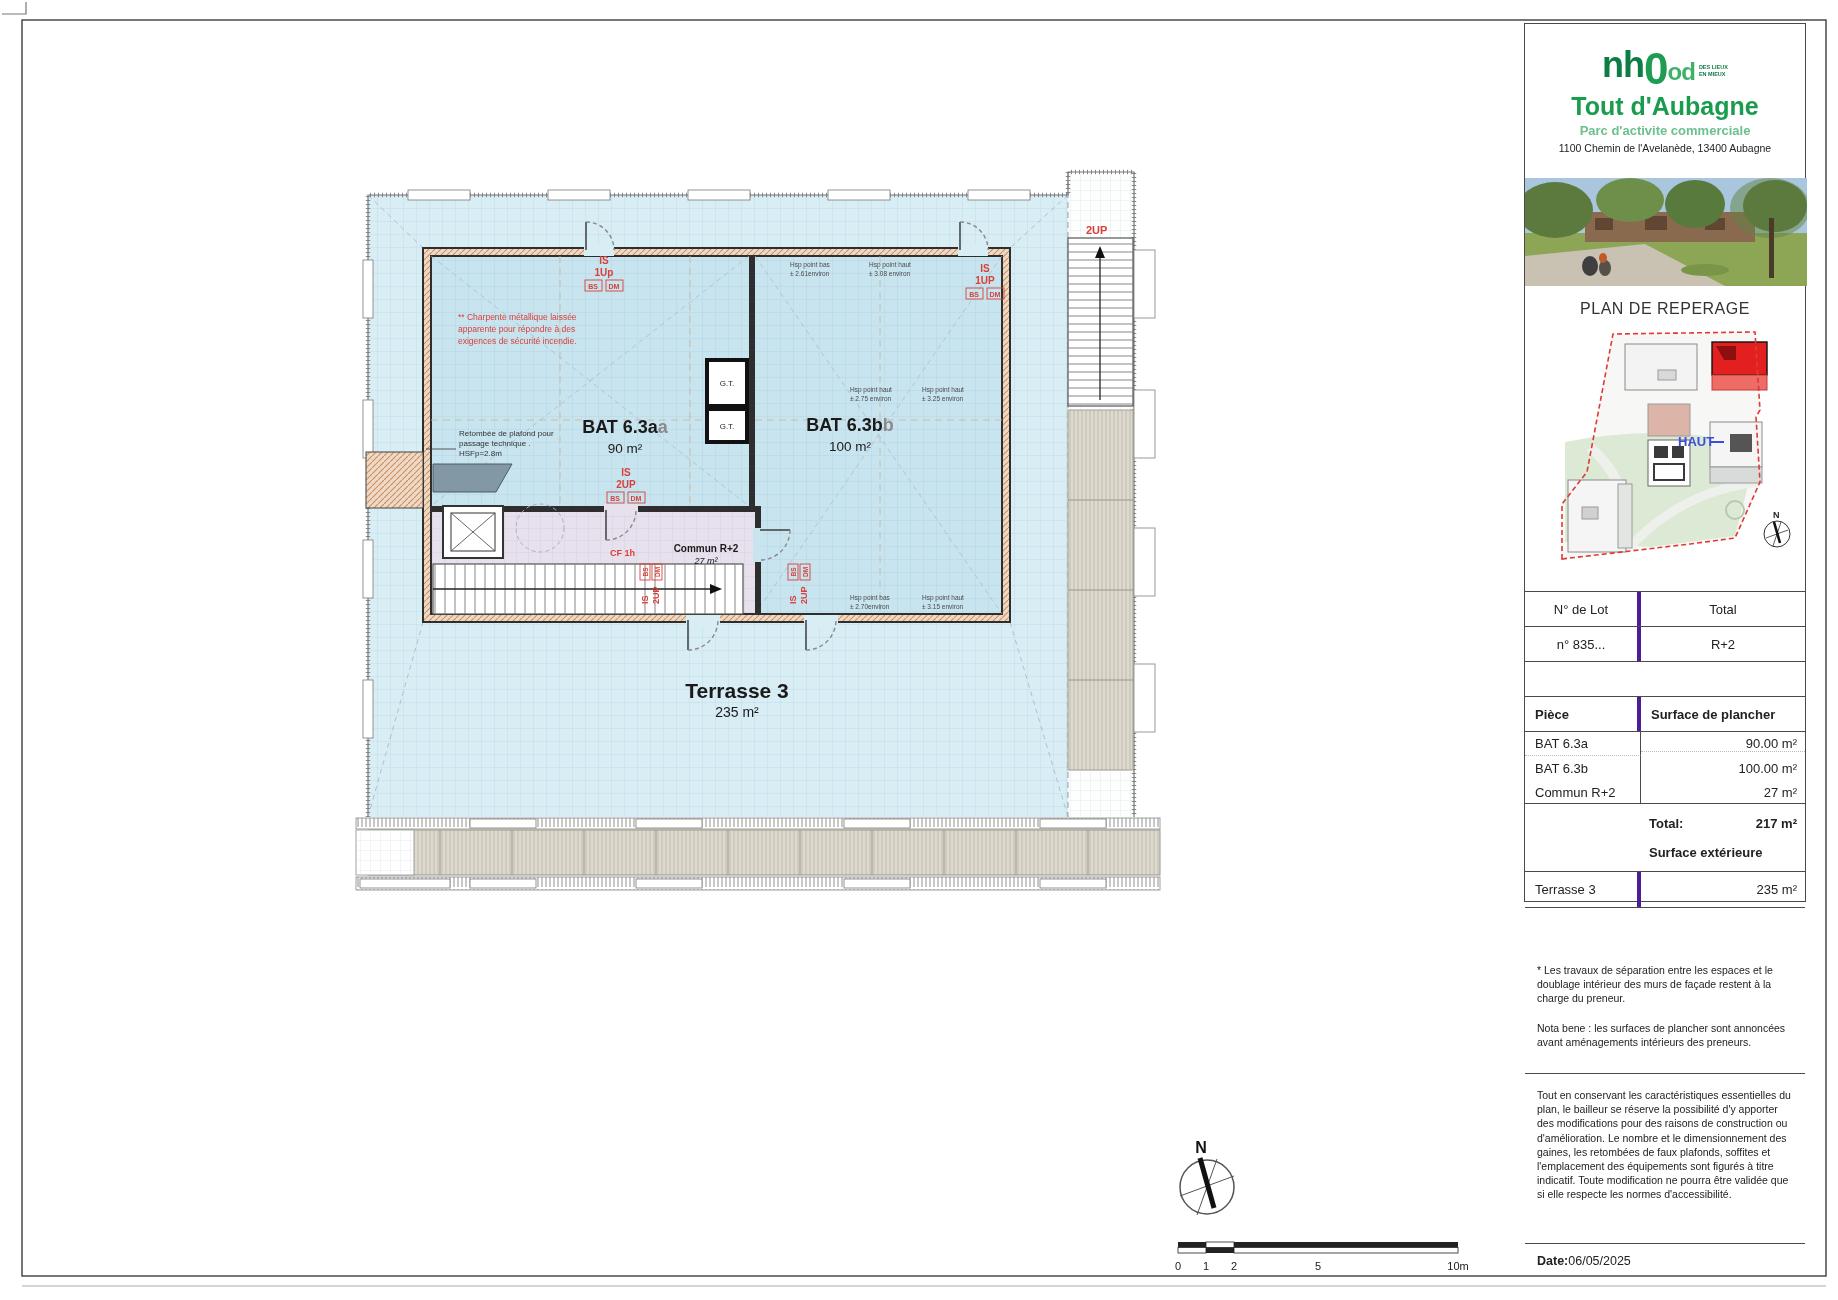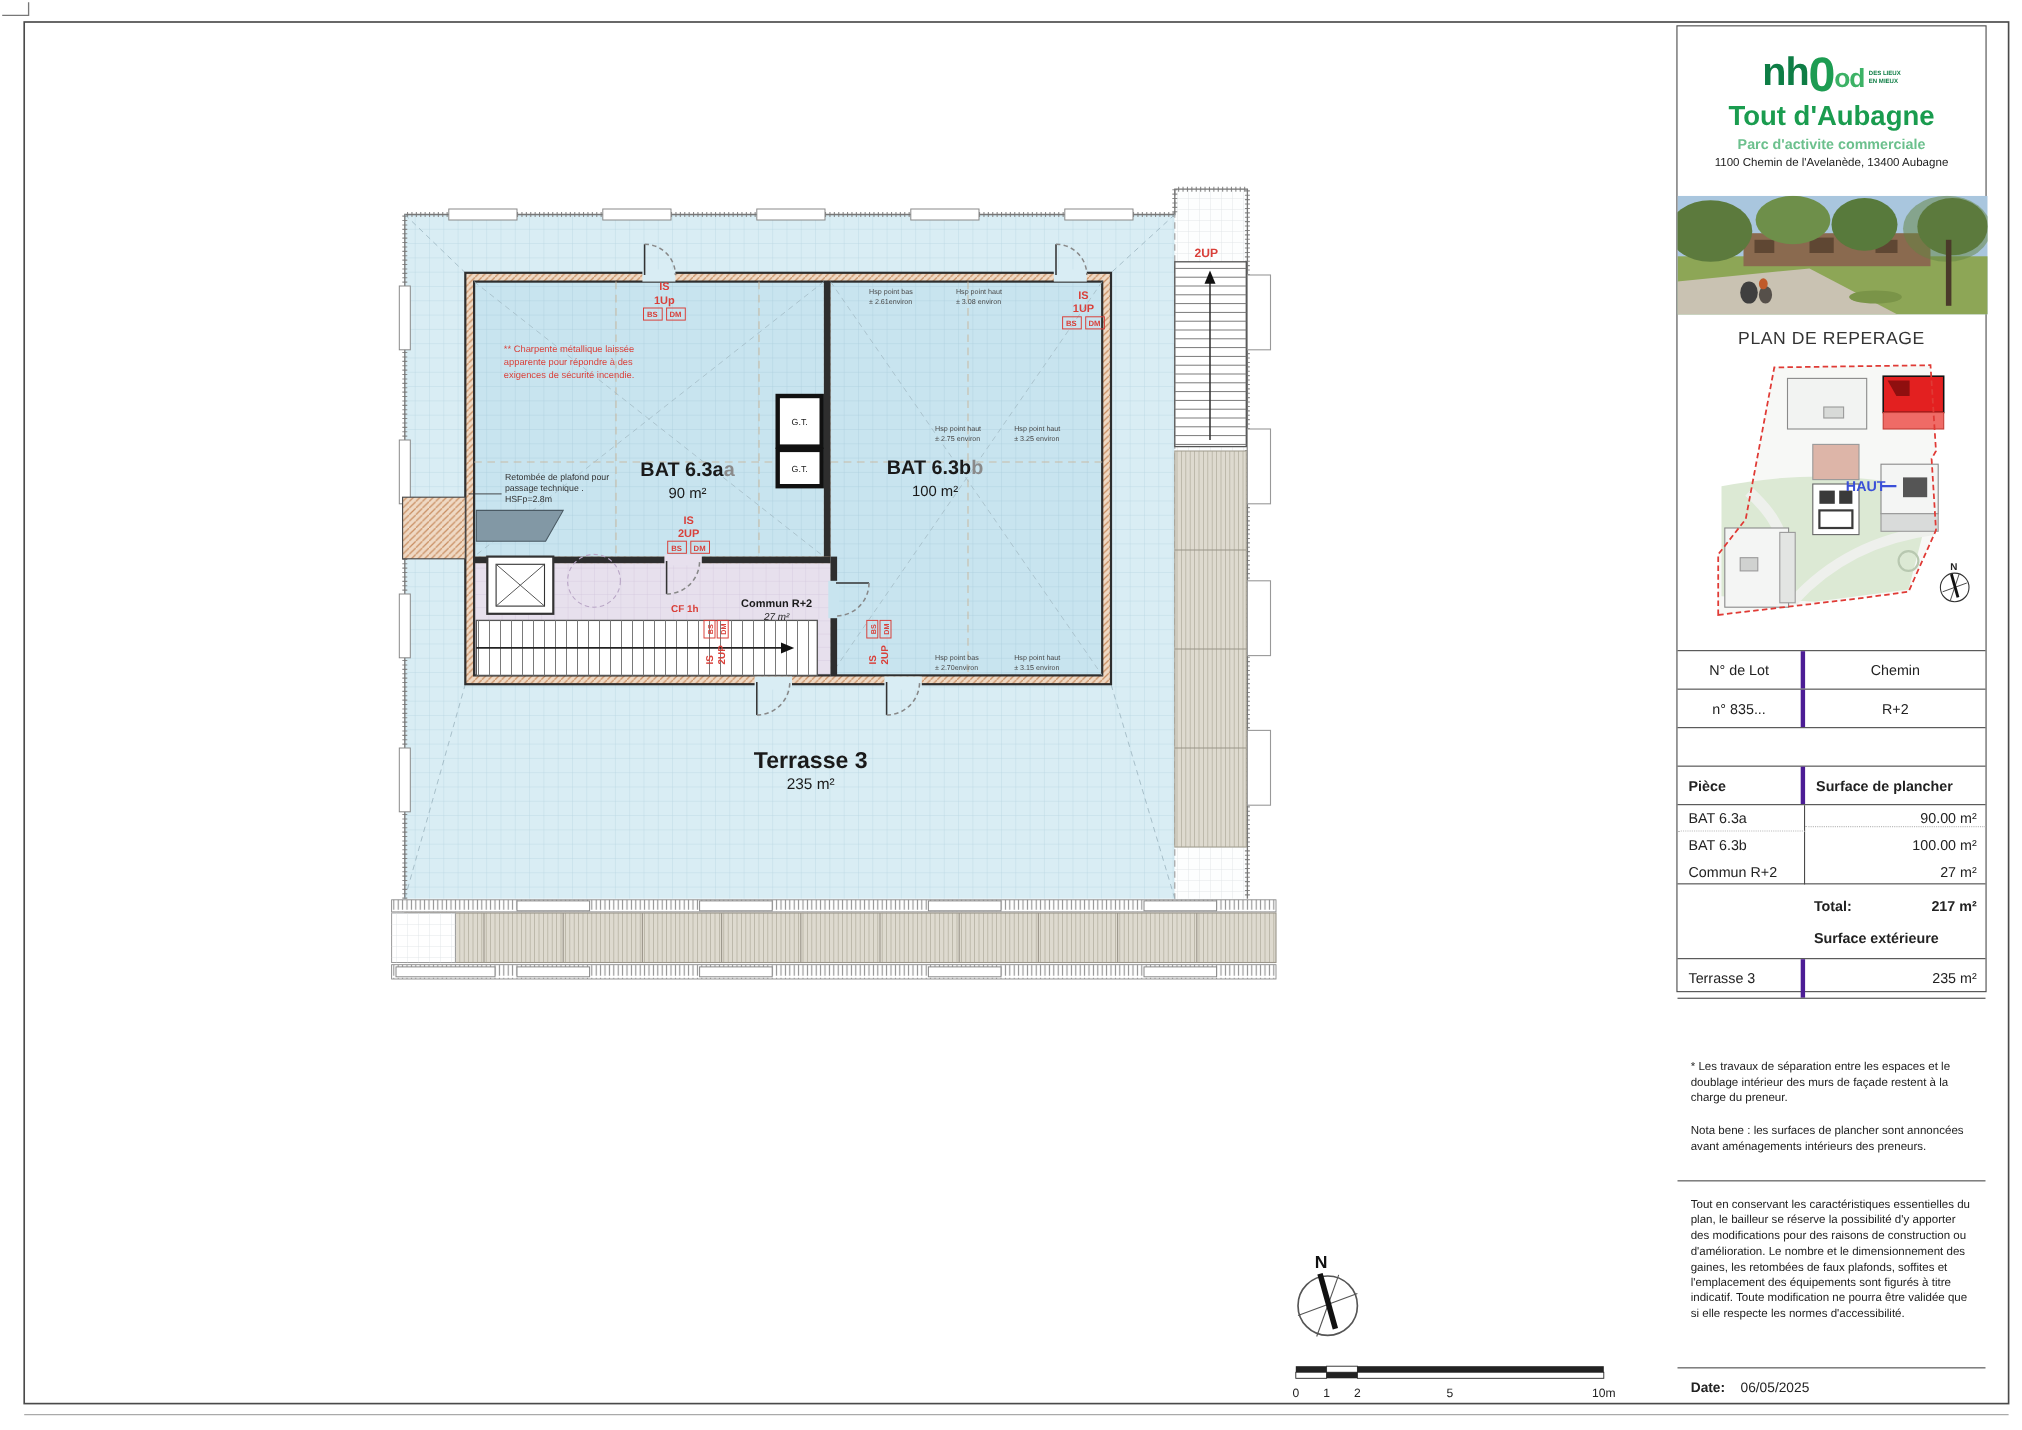--- a/index.html
+++ b/index.html
@@ -45,21 +45,21 @@
   .tb-terr{top:847px;height:36px;}
   .tb-terr .cell-l{justify-content:flex-start;padding-left:10px;}
   .tb-terr .cell-r{justify-content:flex-end;padding-right:8px;}
   .tb-notes{top:883px;height:166px;border-top:1px solid #4a4a4a;padding:40px 12px 0 12px;
             font-size:10.5px;line-height:1.35;text-align:left;}
   .tb-notes p{margin:15px 0 12px 0;}
   .tb-legal{top:1049px;height:170px;border-top:1px solid #4a4a4a;padding:14px 12px 0 12px;
             font-size:10.5px;line-height:1.35;text-align:left;}
   .tb-date{top:1219px;height:34px;border-top:1px solid #4a4a4a;display:flex;align-items:center;
            font-size:12.5px;padding-left:12px;}
-  .tb-date .dl{font-weight:bold;margin-right:14px;}
+  .tb-date .dl{font-weight:bold;}
 </style>
 </head>
 <body>
 
 <div class="sheet">
 
 <svg width="1838" height="1300" viewBox="0 0 1838 1300" style="position:absolute;left:0;top:0;">
   <defs>
     <pattern id="gridTerr" width="13" height="13" patternUnits="userSpaceOnUse">
       <path d="M13 0H0V13" fill="none" stroke="#b7d6e2" stroke-width="0.7"></path>
@@ -431,21 +431,21 @@
         <circle cx="247" cy="212" r="13" fill="none" stroke="#333"></circle>
         <line x1="236" y1="216" x2="258" y2="208" stroke="#333" stroke-width="0.8"></line>
         <line x1="251" y1="200" x2="243" y2="224" stroke="#333" stroke-width="0.8"></line>
         <line x1="250" y1="221" x2="244" y2="200" stroke="#111" stroke-width="2.6"></line>
       </g>
     </svg>
   </div>
 
   <div class="tb tb-lot-h row">
     <div class="cell-l">N° de Lot</div>
-    <div class="cell-r" style="justify-content:center;">Chemin</div>
+    <div class="cell-r" style="justify-content:center;">Total</div>
   </div>
   <div class="tb tb-lot-v row">
     <div class="cell-l">n° 835...</div>
     <div class="cell-r" style="justify-content:center;">R+2</div>
   </div>
   <div class="tb tb-empty row"></div>
 
   <div class="tb tb-surf-h row">
     <div class="cell-l">Pièce</div>
     <div class="cell-r">Surface de plancher</div>

